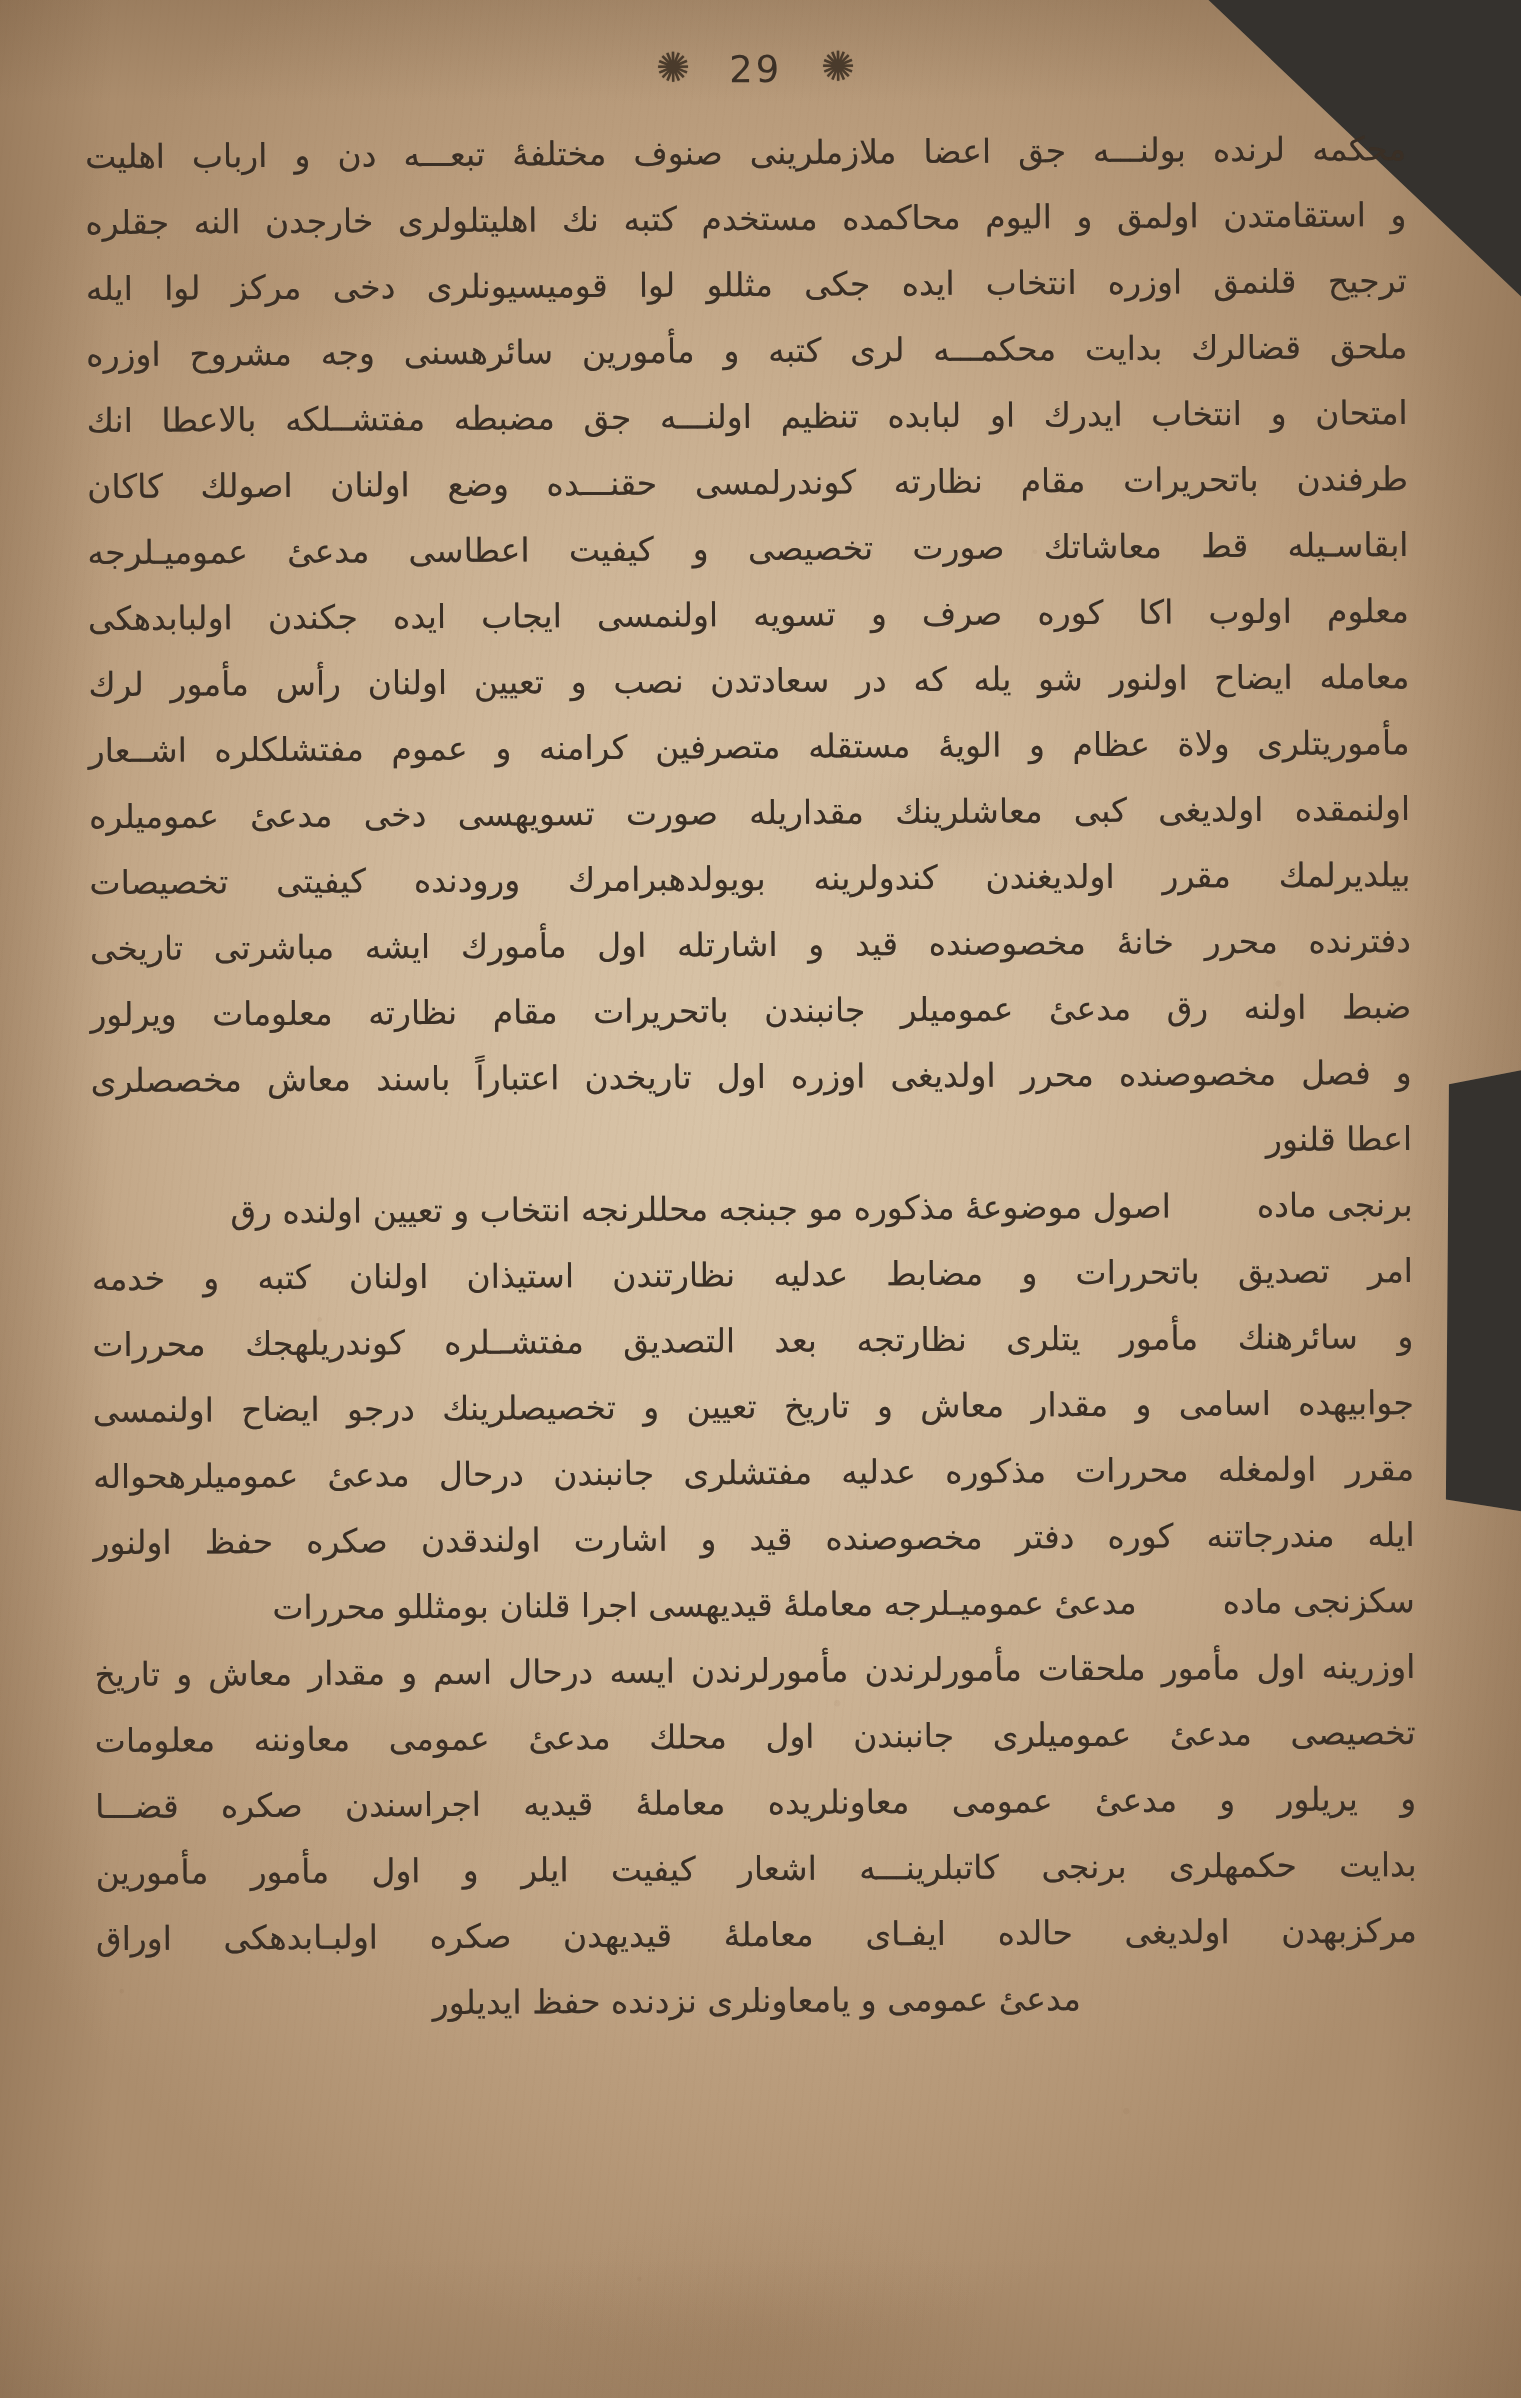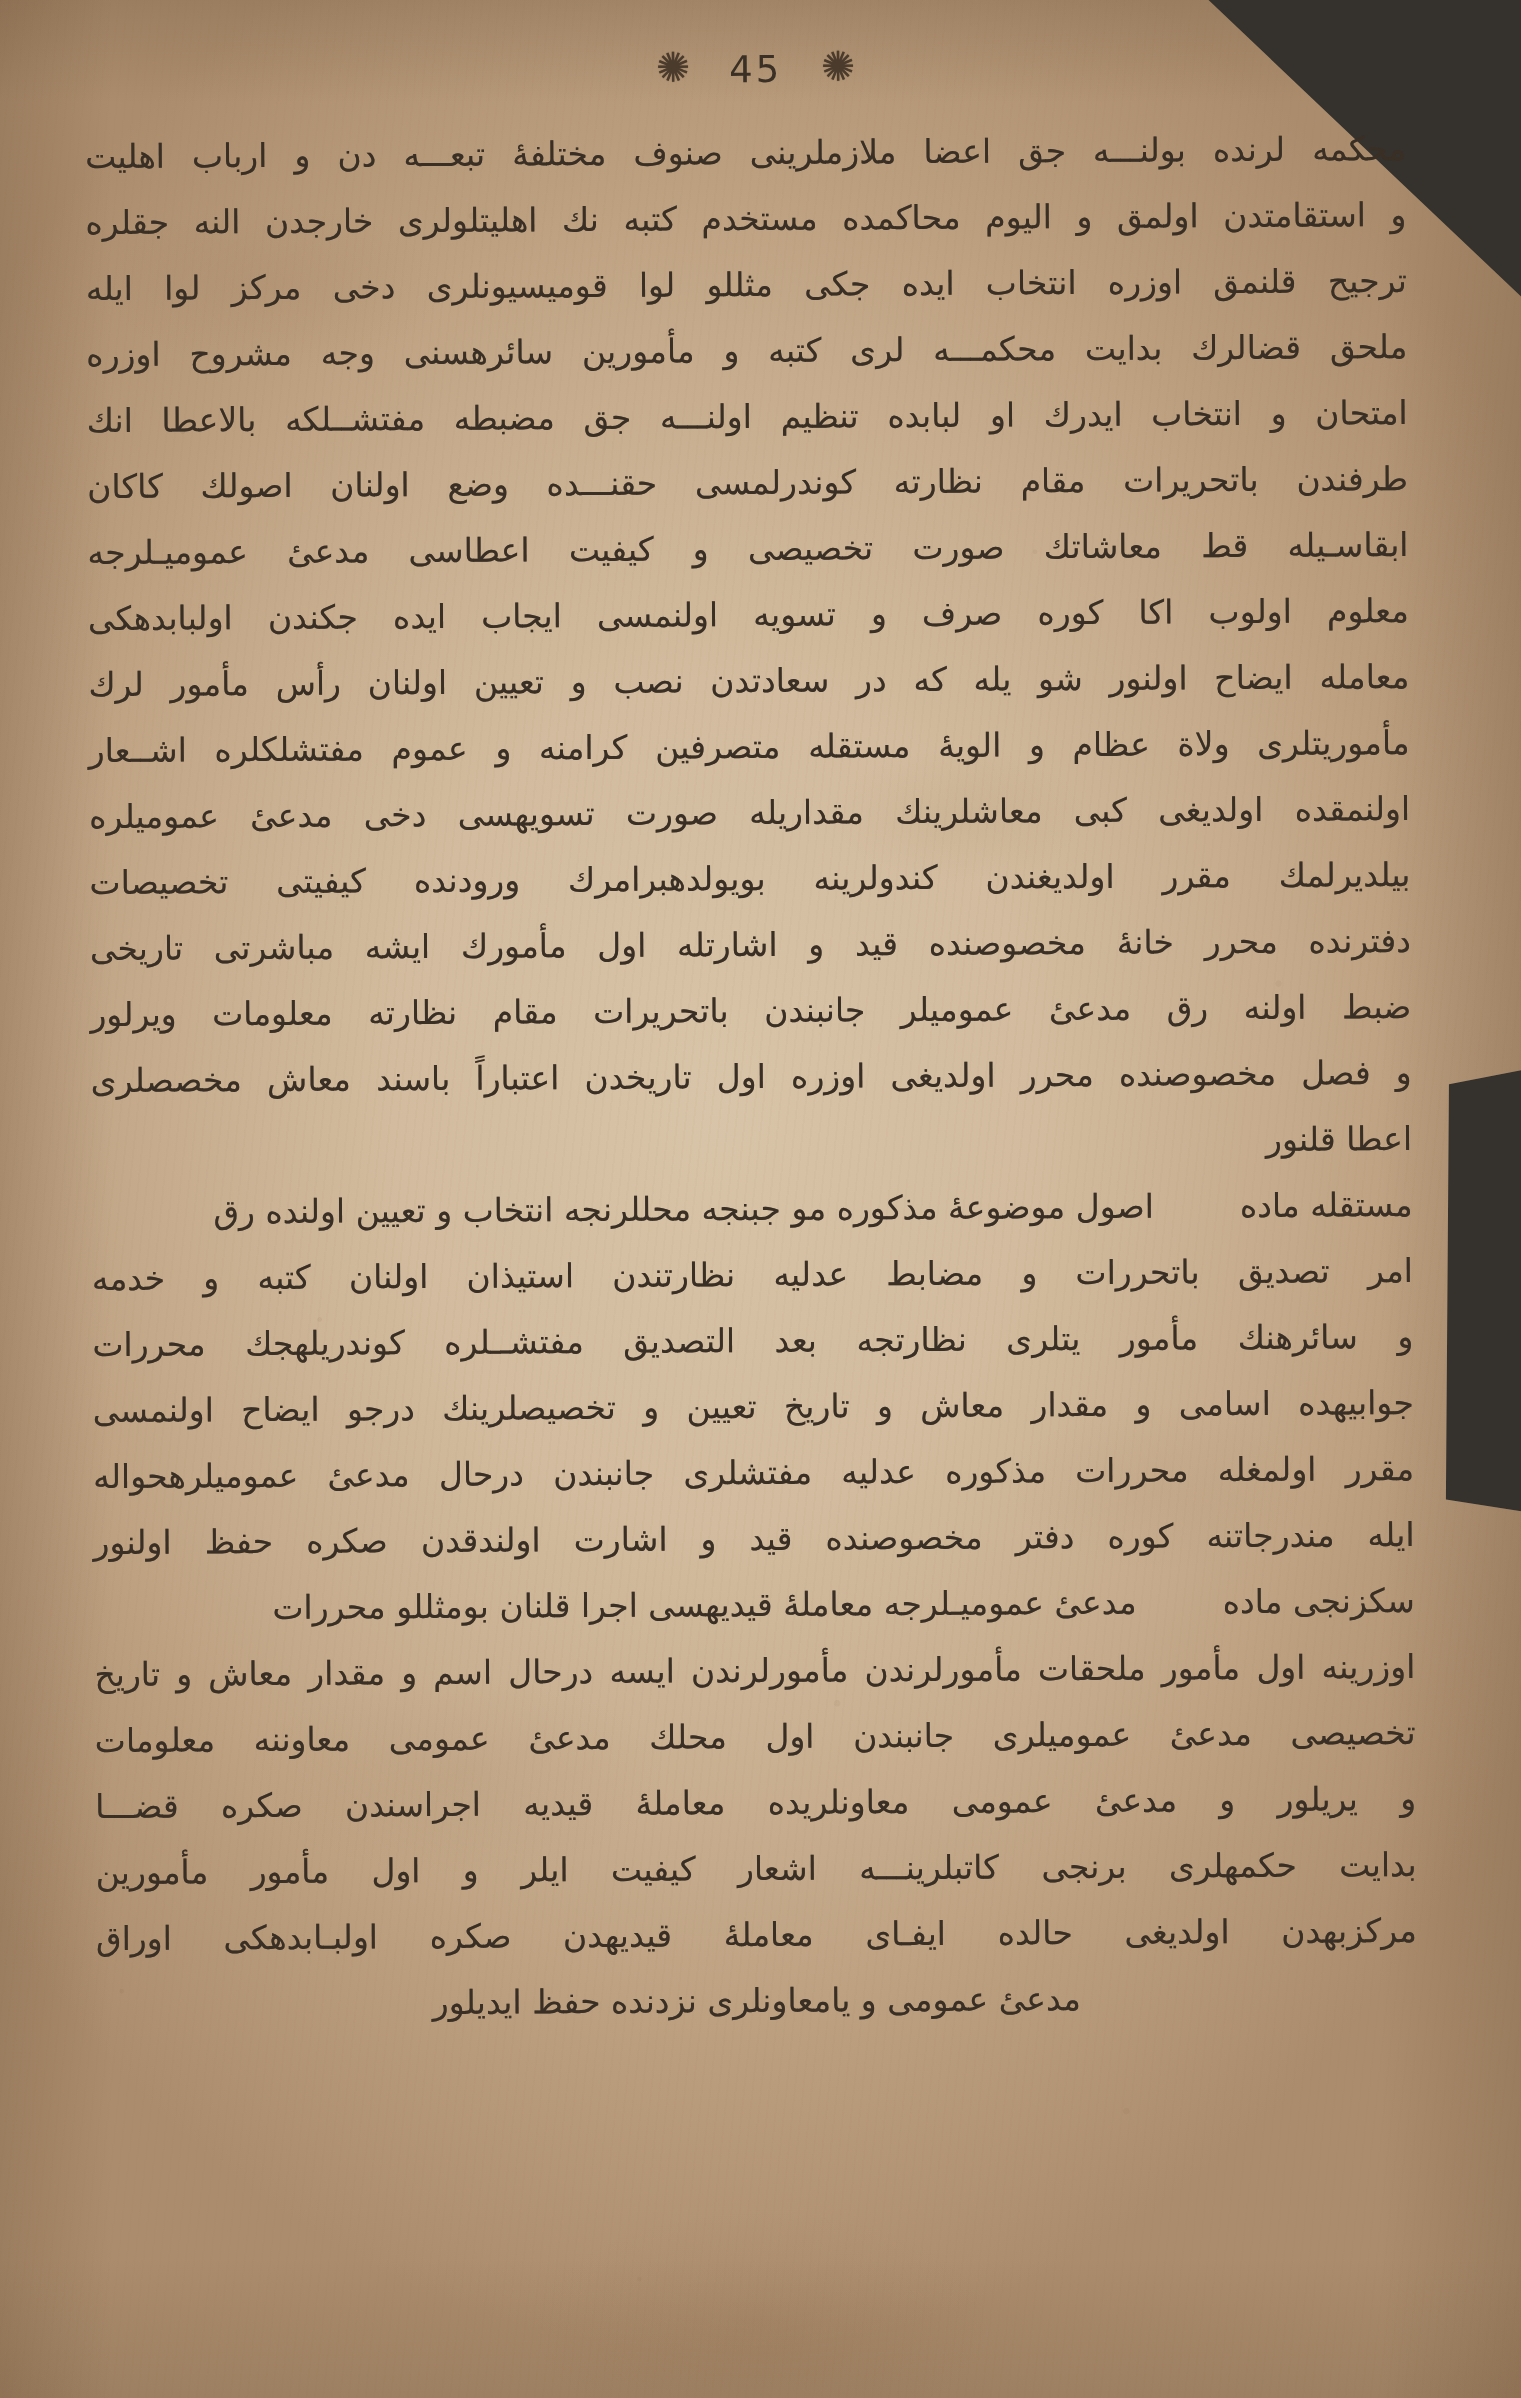--- a/index.html
+++ b/index.html
@@ -163,21 +163,21 @@
     <div class="top-shadow"></div>
     <div class="bot-shadow"></div>
     <div class="curve-shadow"></div>
     <div class="curve-shadow-r"></div>
   </div>
 
   <div class="content skew">
 
     <div class="pagehead">
       <span class="ornament">✺</span>
-      <span class="pageno">45</span>
+      <span class="pageno">29</span>
       <span class="ornament">✺</span>
     </div>
 
     <div class="body">
       <span class="ln jt">محکمه لرنده بولنـــه جق اعضا ملازملرینی  صنوف مختلفهٔ تبعـــه دن و ارباب اهلیت</span>
       <span class="ln jt">و استقامتدن اولمق و الیوم محاكمده مستخدم كتبه نك اهلیتلولری خارجدن النه جقلره</span>
       <span class="ln jt">ترجیح قلنمق اوزره انتخاب ایده جکی مثللو لوا قومیسیونلری دخی مرکز لوا ایله</span>
       <span class="ln jt">ملحق قضالرك بدایت محکمـــه لری کتبه و مأمورین سائرهسنی وجه مشروح اوزره</span>
       <span class="ln jt">امتحان و انتخاب ایدرك او لبابده تنظیم اولنـــه جق مضبطه مفتشــلکه بالاعطا انك</span>
       <span class="ln jt">طرفندن باتحریرات مقام نظارته کوندرلمسی حقنـــده وضع اولنان اصولك كاكان</span>
@@ -185,21 +185,21 @@
       <span class="ln jt">معلوم اولوب اكا کوره صرف و تسویه اولنمسی ایجاب ایده جکندن اولبابدهکی</span>
       <span class="ln jt">معامله ایضاح اولنور شو یله که در سعادتدن نصب و تعیین اولنان رأس مأمور لرك</span>
       <span class="ln jt">مأموریتلری ولاة عظام و الویهٔ مستقله متصرفین کرامنه و عموم مفتشلکلره اشــعار</span>
       <span class="ln jt">اولنمقده اولدیغی کبی معاشلرینك مقداریله صورت تسویهسی دخی مدعیٔ عمومیلره</span>
       <span class="ln jt">بیلدیرلمك مقرر اولدیغندن کندولرینه بویولدهبرامرك ورودنده کیفیتی تخصیصات</span>
       <span class="ln jt">دفترنده محرر خانهٔ مخصوصنده قید و اشارتله اول مأمورك ایشه مباشرتی تاریخی</span>
       <span class="ln jt">ضبط اولنه رق مدعیٔ عمومیلر جانبندن باتحریرات مقام نظارته معلومات ویرلور</span>
       <span class="ln jt">و فصل مخصوصنده محرر اولدیغی اوزره اول تاریخدن اعتباراً باسند معاش مخصصلری</span>
       <span class="ln short">اعطا قلنور</span>
 
-      <span class="ln"><span>مستقله ماده</span><span class="gap"></span><span>اصول موضوعهٔ مذکوره مو جبنجه محللرنجه انتخاب و تعیین اولنده رق</span></span>
+      <span class="ln"><span>برنجی ماده</span><span class="gap"></span><span>اصول موضوعهٔ مذکوره مو جبنجه محللرنجه انتخاب و تعیین اولنده رق</span></span>
 
       <span class="ln jt">امر تصدیق باتحررات و مضابط عدلیه نظارتندن استیذان اولنان کتبه و خدمه</span>
       <span class="ln jt">و سائرهنك مأمور یتلری نظارتجه بعد التصدیق مفتشــلره کوندریلهجك محررات</span>
       <span class="ln jt">جوابیهده اسامی و مقدار معاش و تاریخ تعیین و تخصیصلرینك درجو ایضاح اولنمسی</span>
       <span class="ln jt">مقرر اولمغله محررات مذکوره عدلیه مفتشلری جانبندن درحال مدعیٔ عمومیلرهحواله</span>
       <span class="ln jt">ایله مندرجاتنه کوره دفتر مخصوصنده قید و اشارت اولندقدن صکره حفظ اولنور</span>
 
       <span class="ln"><span>سکزنجی ماده</span><span class="gap"></span><span>مدعیٔ عمومیـلرجه معاملهٔ قیدیهسی اجرا قلنان بومثللو محررات</span></span>
 
       <span class="ln jt">اوزرینه اول مأمور ملحقات مأمورلرندن مأمورلرندن ایسه درحال اسم و مقدار معاش و تاریخ</span>

